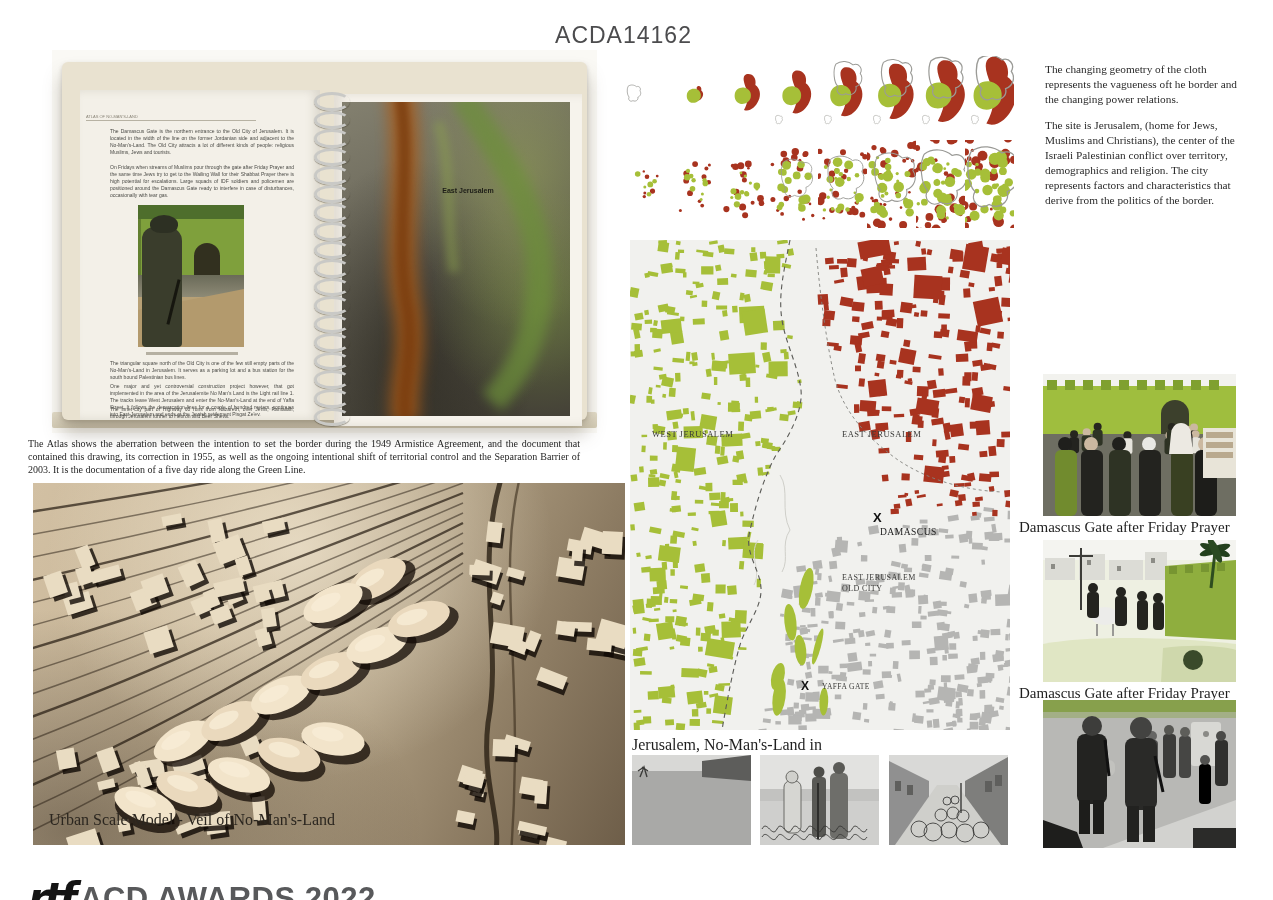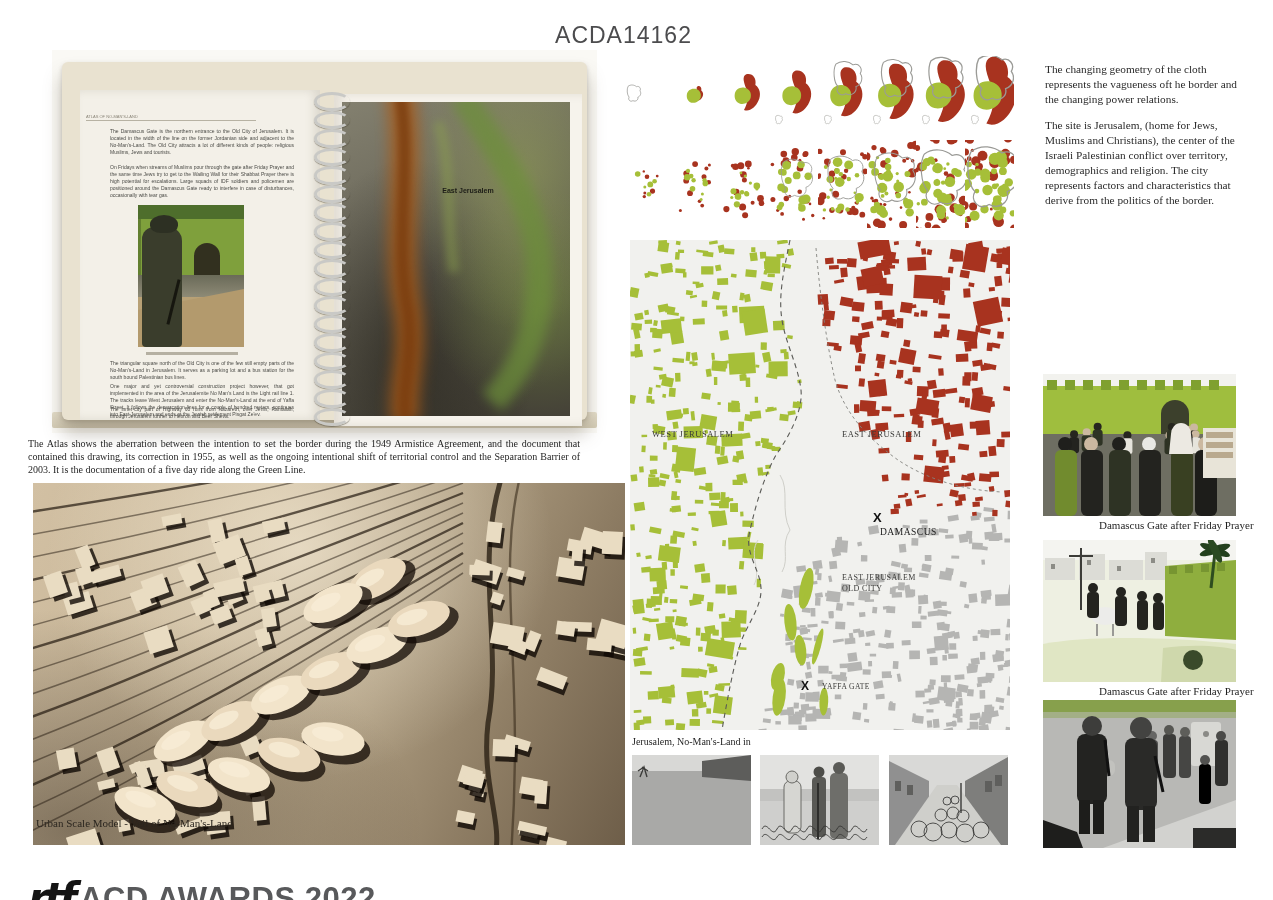--- a/index.html
+++ b/index.html
@@ -50,51 +50,51 @@
 
   
   #atlas-caption{left:28px;top:437px;width:552px;font-size:10px;line-height:1.32;text-align:justify;color:#1f1f1f;}
 
   
   #model-photo{left:33px;top:483px;width:592px;height:362px;overflow:hidden;
     background:
       radial-gradient(ellipse at 45% 18%, rgba(255,246,226,.6), transparent 55%),
       radial-gradient(ellipse at 6% 96%, rgba(25,16,8,.4), transparent 45%),
       linear-gradient(115deg,#d2c0a3 0%,#c6b496 32%,#ab9a7e 58%,#8d7c63 78%,#6e5e49 100%);}
-  #model-caption{position:absolute;left:3px;bottom:16px;font-size:11px;color:#2b261f;}
+  #model-caption{position:absolute;left:16px;bottom:16px;font-size:16px;color:#2b261f;}
 
   
   #footer{left:30px;top:875px;width:400px;height:50px;}
   #rtf-glyph{position:absolute;left:0;top:0;}
   #footer-label{position:absolute;left:50px;top:6px;font-family:"Liberation Sans", sans-serif;
     font-size:31px;font-weight:700;letter-spacing:.5px;color:#58595b;}
 
   
   #timeline{left:622px;top:56px;width:398px;height:176px;display:flex;flex-direction:column;justify-content:space-between;}
   .tl-row{display:flex;}
   .tl-cell{width:49px;}
 
   
   #bigmap-wrap{left:630px;top:240px;width:336px;height:490px;}
 
   
-  #noman-caption{left:632px;top:736px;font-size:10px;color:#1f1f1f;}
+  #noman-caption{left:632px;top:736px;font-size:16px;color:#1f1f1f;}
   .bw-photo{top:755px;width:119px;height:90px;overflow:hidden;background:#cfcfcf;}
   #bw1{left:632px;} #bw2{left:760px;} #bw3{left:889px;}
 
   
   #right-col{left:1045px;top:62px;width:200px;}
   .rc-para{margin:0 0 11px;font-size:11.3px;line-height:1.33;color:#2b2b2b;text-align:left;}
   .rc-para.tight{margin-bottom:0;}
 
   .rphoto{left:1043px;width:193px;overflow:hidden;background:#dcdcd6;}
   #rphoto1{top:374px;height:142px;}
   #rphoto2{top:540px;height:142px;}
   #rphoto3{top:700px;height:148px;}
-  .rcap{left:1099px;font-size:11px;color:#1f1f1f;}
+  .rcap{left:1019px;font-size:15px;color:#1f1f1f;}
   #rcap1{top:519px;} #rcap2{top:685px;}
 </style>
 </head>
 <body>
 
 <div id="board-code" class="abs">ACDA14162</div>
 
 <div id="book-photo" class="abs">
   <div id="table-strip" class="abs"></div>
   <div id="book-base" class="abs">

